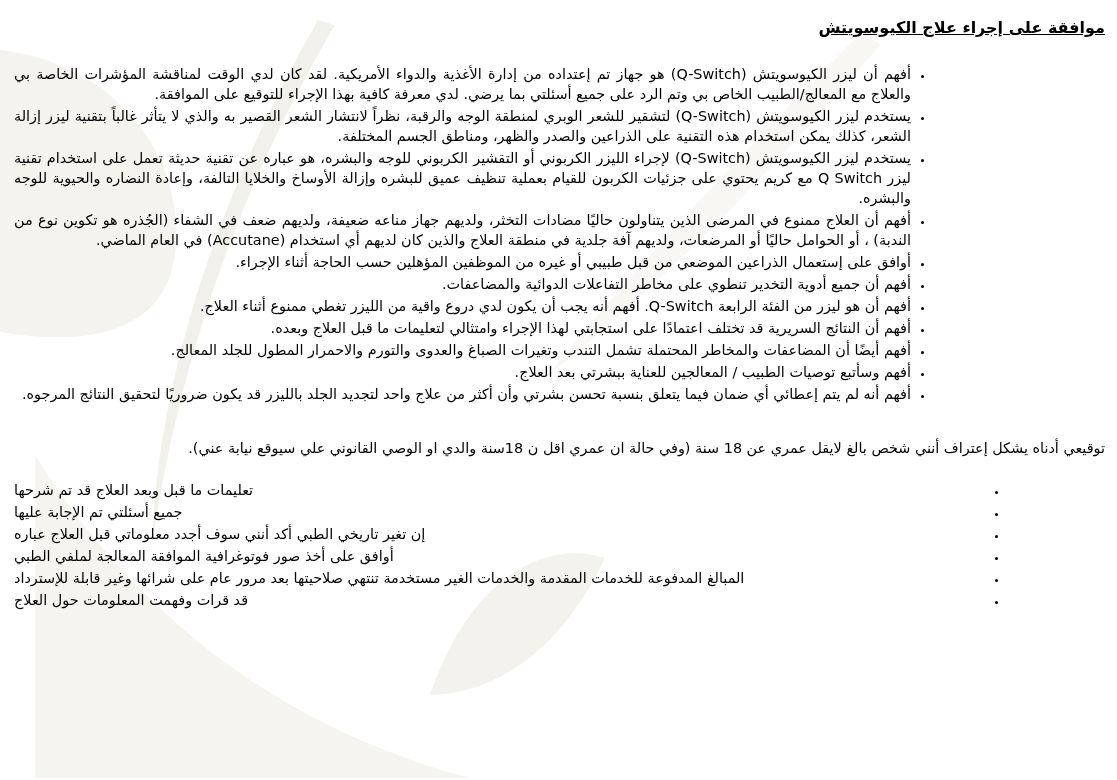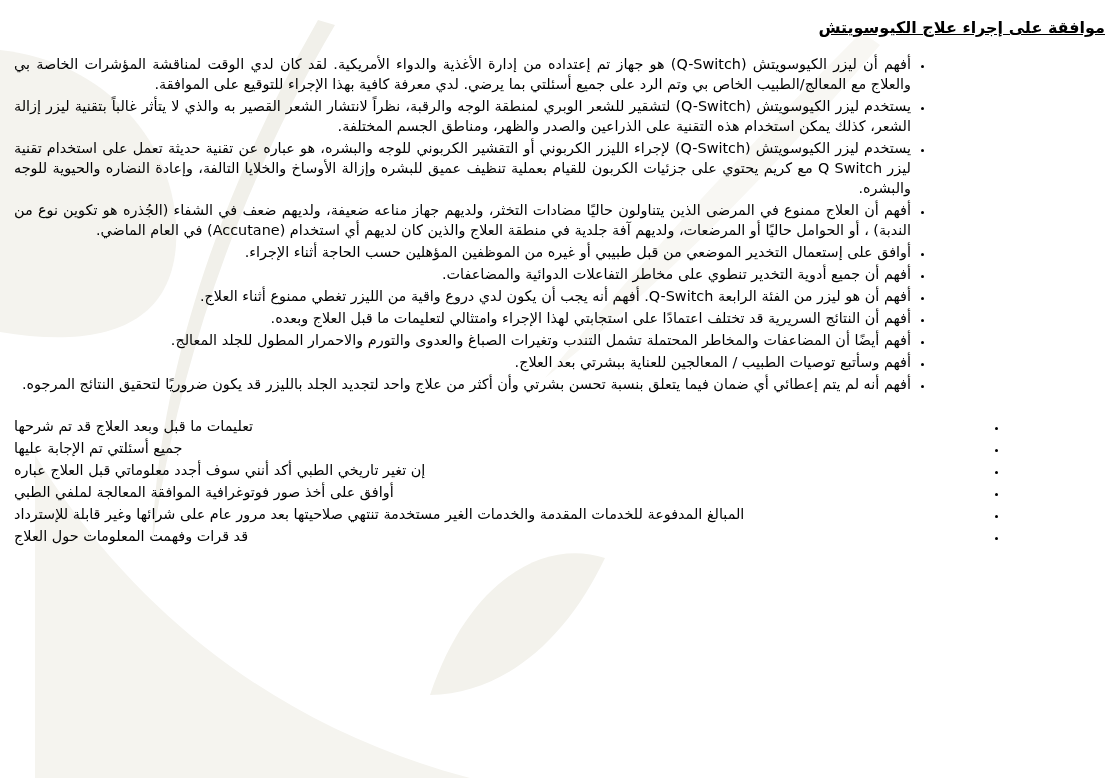--- a/index.html
+++ b/index.html
@@ -26,21 +26,21 @@
     font-size: 14.4px;
     line-height: 20px;
   }
   .doc-title {
     font-weight: bold;
     text-decoration: underline;
     font-size: 16px;
     margin: 6px 0 0 0;
   }
   ul.consent-list {
-    margin: 16px 170px 0 0;
+    margin: 26px 170px 0 0;
     padding: 0 24px 0 0;
     list-style: disc;
     list-style-position: outside;
   }
   ul.consent-list > li {
     text-align: justify;
     margin-bottom: 2px;
   }
   ul.consent-list > li::marker { font-size: 11px; }
   .signature-paragraph {
@@ -76,29 +76,30 @@
 
 <div class="page">
 
   <h1 class="doc-title">موافقة على إجراء علاج الكيوسويتش</h1>
 
   <ul class="consent-list">
     <li>أفهم أن ليزر الكيوسويتش (Q-Switch) هو جهاز تم إعتداده من إدارة الأغذية والدواء الأمريكية. لقد كان لدي الوقت لمناقشة المؤشرات الخاصة بي والعلاج مع المعالج/الطبيب الخاص بي وتم الرد على جميع أسئلتي بما يرضي. لدي معرفة كافية بهذا الإجراء للتوقيع على الموافقة.</li>
     <li>يستخدم ليزر الكيوسويتش (Q-Switch) لتشقير للشعر الوبري لمنطقة الوجه والرقبة، نظراً لانتشار الشعر القصير به والذي لا يتأثر غالباً بتقنية ليزر إزالة الشعر، كذلك يمكن استخدام هذه التقنية على الذراعين والصدر والظهر، ومناطق الجسم المختلفة.</li>
     <li>يستخدم ليزر الكيوسويتش (Q-Switch) لإجراء الليزر الكربوني أو التقشير الكربوني للوجه والبشره، هو عباره عن تقنية حديثة تعمل على استخدام تقنية ليزر Q Switch مع كريم يحتوي على جزئيات الكربون للقيام بعملية تنظيف عميق للبشره وإزالة الأوساخ والخلايا التالفة، وإعادة النضاره والحيوية للوجه والبشره.</li>
     <li>أفهم أن العلاج ممنوع في المرضى الذين يتناولون حاليًا مضادات التخثر، ولديهم جهاز مناعه ضعيفة، ولديهم ضعف في الشفاء (الجُذره هو تكوين نوع من الندبة) ، أو الحوامل حاليًا أو المرضعات، ولديهم آفة جلدية في منطقة العلاج والذين كان لديهم أي استخدام (Accutane) في العام الماضي.</li>
-    <li>أوافق على إستعمال التخدير الموضعي من قبل طبيبي أو غيره من الموظفين المؤهلين حسب الحاجة أثناء الإجراء.</li>
+    <li>أوافق على إستعمال الذراعين الموضعي من قبل طبيبي أو غيره من الموظفين المؤهلين حسب الحاجة أثناء الإجراء.</li>
     <li>أفهم أن جميع أدوية التخدير تنطوي على مخاطر التفاعلات الدوائية والمضاعفات.</li>
     <li>أفهم أن هو ليزر من الفئة الرابعة Q-Switch. أفهم أنه يجب أن يكون لدي دروع واقية من الليزر تغطي ممنوع أثناء العلاج.</li>
     <li>أفهم أن النتائج السريرية قد تختلف اعتمادًا على استجابتي لهذا الإجراء وامتثالي لتعليمات ما قبل العلاج وبعده.</li>
     <li>أفهم أيضًا أن المضاعفات والمخاطر المحتملة تشمل التندب وتغيرات الصباغ والعدوى والتورم والاحمرار المطول للجلد المعالج.</li>
     <li>أفهم وسأتبع توصيات الطبيب / المعالجين للعناية ببشرتي بعد العلاج.</li>
     <li>أفهم أنه لم يتم إعطائي أي ضمان فيما يتعلق بنسبة تحسن بشرتي وأن أكثر من علاج واحد لتجديد الجلد بالليزر قد يكون ضروريًا لتحقيق النتائج المرجوه.</li>
   </ul>
 
+  <p class="signature-paragraph">توقيعي أدناه يشكل إعتراف أنني شخص بالغ لايقل عمري عن 18 سنة (وفي حالة ان عمري اقل ن 18سنة والدي او الوصي القانوني علي سيوقع نيابة عني).</p>
 
   <ul class="ack-list">
     <li>تعليمات ما قبل وبعد العلاج قد تم شرحها</li>
     <li>جميع أسئلتي تم الإجابة عليها</li>
     <li>إن تغير تاريخي الطبي أكد أنني سوف أجدد معلوماتي قبل العلاج عباره</li>
     <li>أوافق على أخذ صور فوتوغرافية الموافقة المعالجة لملفي الطبي</li>
     <li>المبالغ المدفوعة للخدمات المقدمة والخدمات الغير مستخدمة تنتهي صلاحيتها بعد مرور عام على شرائها وغير قابلة للإسترداد</li>
     <li>قد قرات وفهمت المعلومات حول العلاج</li>
   </ul>
 

